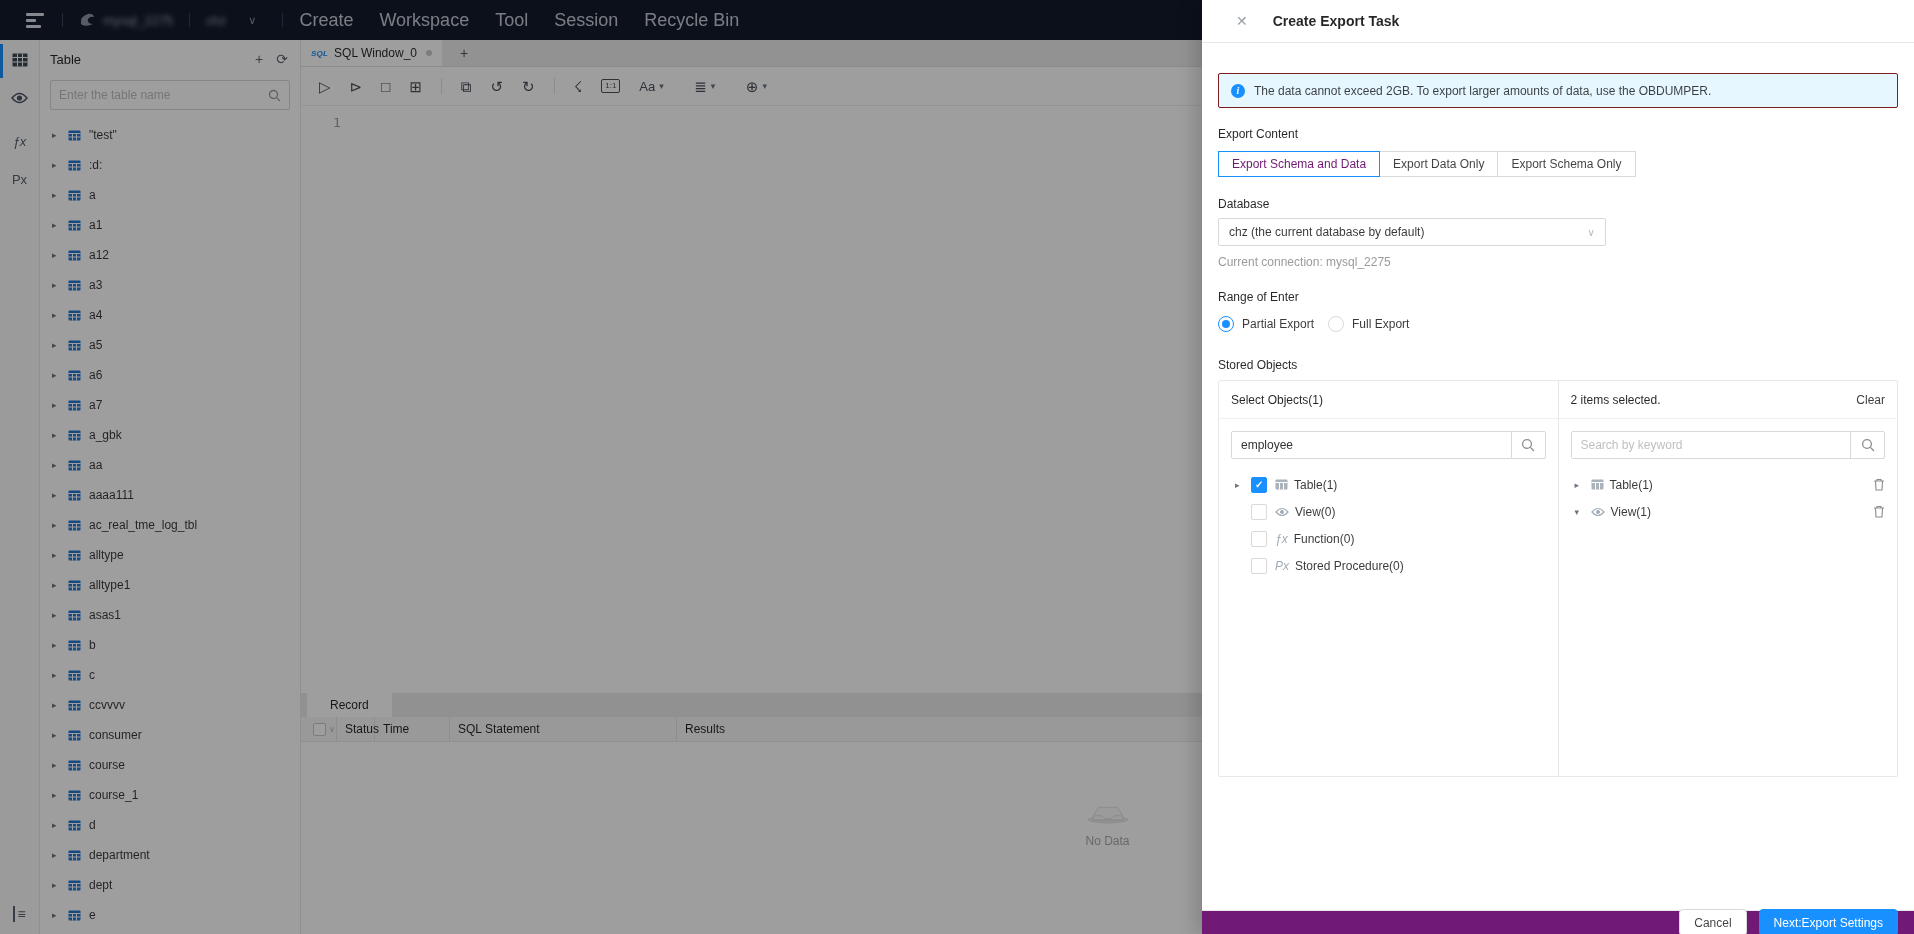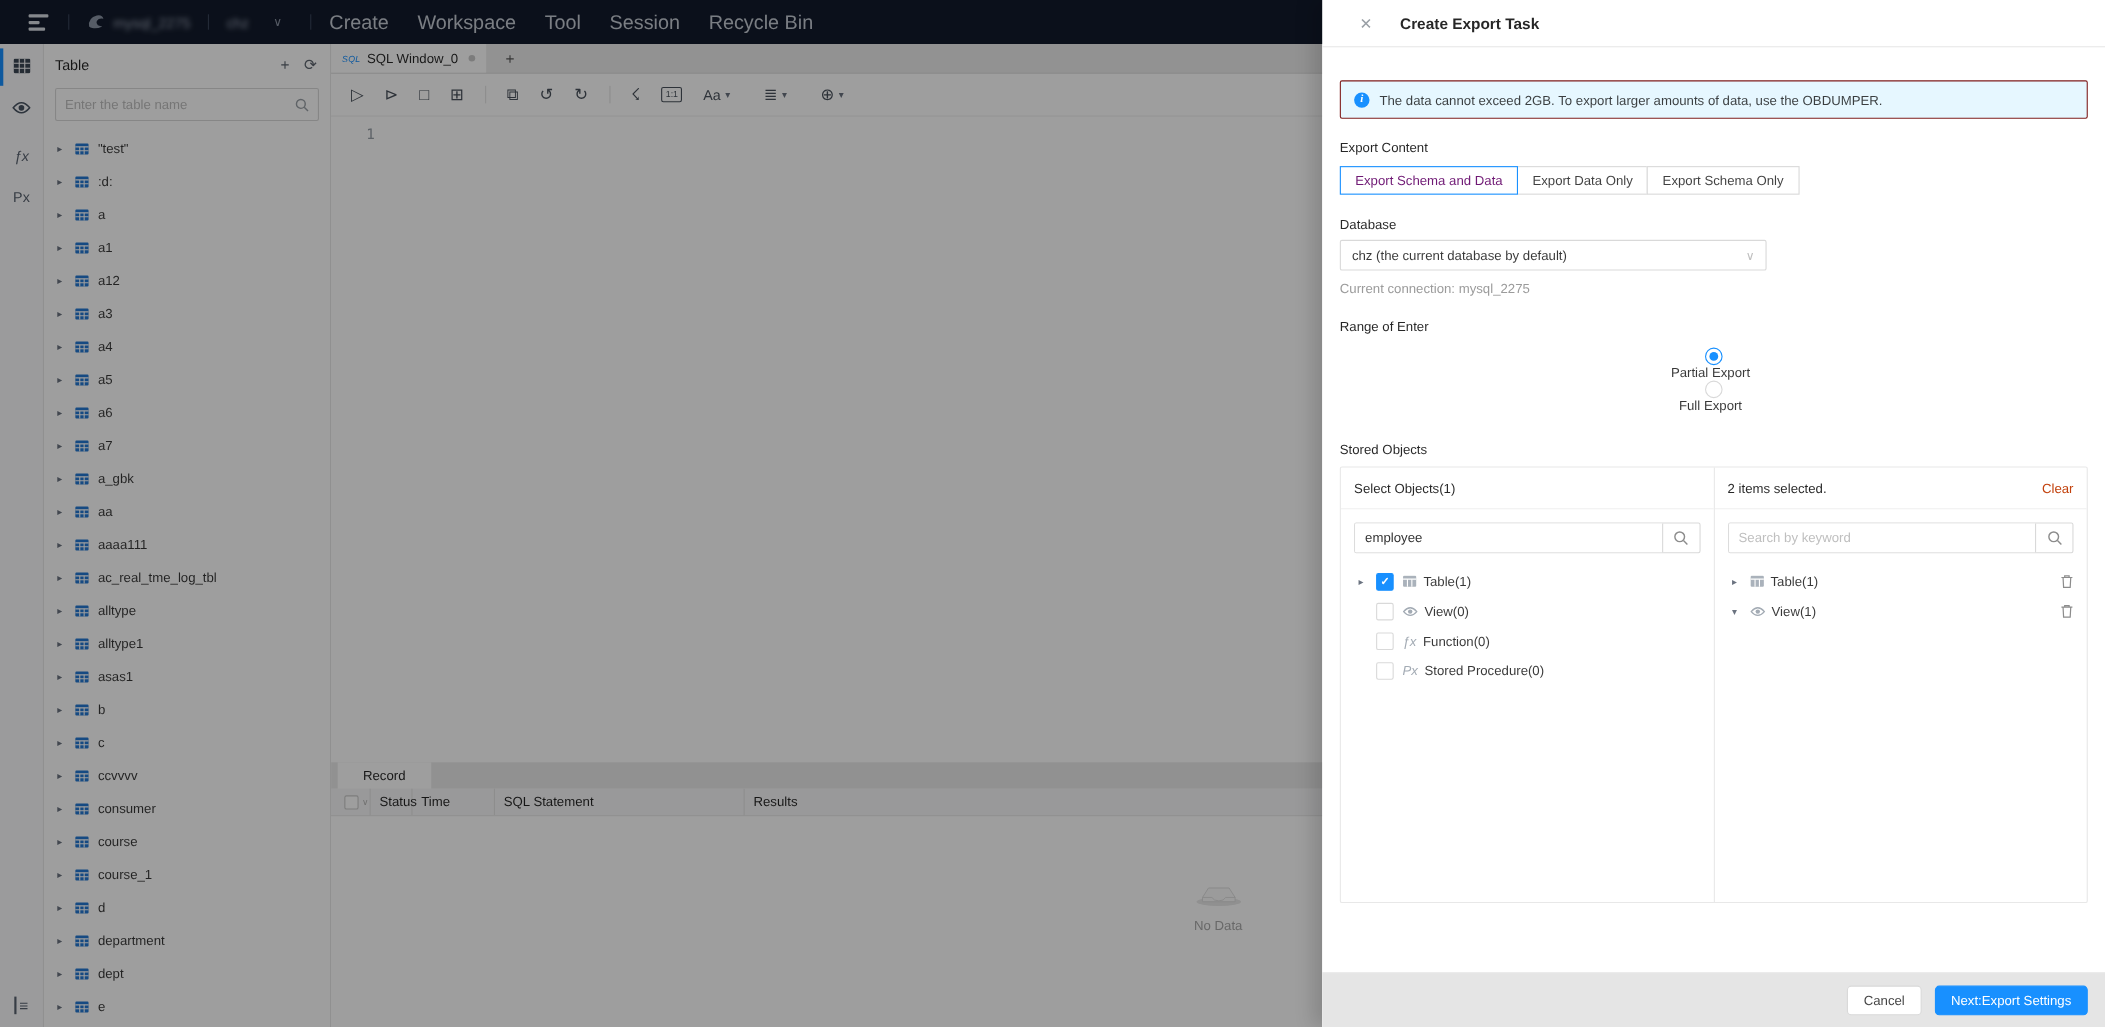--- a/index.html
+++ b/index.html
@@ -41,21 +41,21 @@
   .tree{overflow:hidden;}
   .s-row{height:30px;display:flex;align-items:center;padding-left:12px;cursor:pointer;}
   .s-caret{width:16px;font-size:9px;color:#6b7380;}
   .s-row svg{flex:0 0 auto;}
   .s-label{margin-left:8px;color:rgba(0,0,0,.78);}
 
   
   .main{position:absolute;left:301px;top:40px;right:0;bottom:0;background:#fff;z-index:1;}
   .tabbar{height:27px;background:#ececec;border-bottom:1px solid #e0e0e0;display:flex;align-items:stretch;}
   .tab{background:#fff;display:flex;align-items:center;padding:0 10px;font-size:12px;color:rgba(0,0,0,.85);}
-  .sql-badge{font-size:8px;font-weight:normal;font-style:italic;color:#1890ff;margin-right:6px;letter-spacing:.2px;}
+  .sql-badge{font-size:8px;font-weight:bold;font-style:italic;color:#1890ff;margin-right:6px;letter-spacing:.2px;}
   .tab-dot{width:6px;height:6px;border-radius:50%;background:#c9c9c9;margin-left:9px;}
   .tab-plus{display:flex;align-items:center;padding:0 18px;color:#595959;font-size:14px;cursor:pointer;}
   .toolbar{height:39px;display:flex;align-items:center;padding-left:18px;gap:19px;border-bottom:1px solid #efefef;color:#4a525c;}
   .t-icon{font-size:15px;cursor:pointer;display:flex;align-items:center;line-height:1;}
   .t-sep{width:1px;height:16px;background:#e3e3e3;}
   .t-caret{font-size:8px;color:#8c8c8c;margin-left:4px;}
   .ratio-box{border:1px solid #4a525c;border-radius:2px;font-size:8px;padding:2px 3px;}
   .t-aa{font-size:13px;}
   .editor{position:absolute;left:0;right:0;top:67px;bottom:241px;background:#fff;}
   .line-no{padding:8px 0 0 32px;color:#98a0a8;font-family:"DejaVu Sans Mono",monospace;font-size:13px;}
@@ -92,45 +92,45 @@
   .seg{display:flex;margin-bottom:20px;}
   .seg .seg-btn{height:26px;padding:0 13px;font-size:12px;background:#fff;border:1px solid #d9d9d9;color:rgba(0,0,0,.75);margin-left:-1px;position:relative;display:flex;align-items:center;cursor:pointer;font-family:inherit;}
   .seg .seg-btn:first-child{margin-left:0;}
   .seg .seg-btn.sel{border-color:#1890ff;color:#701a75;z-index:2;}
   .mb7{margin-bottom:7px;}
   .select{width:388px;height:28px;border:1px solid #d9d9d9;border-radius:2px;display:flex;align-items:center;padding:0 10px;margin-bottom:9px;cursor:pointer;background:#fff;}
   .select .val{flex:1;color:rgba(0,0,0,.78);}
   .select .chev{color:#bfbfbf;font-size:11px;}
   .hint{color:#9b9b9b;margin-bottom:21px;}
   .mb12{margin-bottom:12px;}
-  .radios{display:flex;align-items:center;margin-bottom:26px;flex-direction:column;}
+  .radios{display:flex;align-items:center;margin-bottom:26px;}
   .radio{width:16px;height:16px;border-radius:50%;border:1px solid #d9d9d9;background:#fff;position:relative;flex:0 0 auto;cursor:pointer;}
   .radio.sel{border-color:#1890ff;}
   .radio.sel::after{content:"";position:absolute;left:3px;top:3px;width:8px;height:8px;border-radius:50%;background:#1890ff;}
   .radio-label{margin:0 14px 0 8px;color:rgba(0,0,0,.78);}
   .mb8{margin-bottom:8px;}
   .panels{height:397px;border:1px solid #e8e8e8;border-radius:2px;display:flex;}
   .panel{flex:1;min-width:0;display:flex;flex-direction:column;}
   .panel.pl{border-right:1px solid #e8e8e8;}
   .p-header{height:38px;flex:0 0 auto;display:flex;align-items:center;padding:0 12px;border-bottom:1px solid #f0f0f0;color:rgba(0,0,0,.85);}
-  .clear-link{margin-left:auto;color:#c2410c;cursor:pointer;}
+  .clear-link{margin-left:auto;color:#404040;cursor:pointer;}
   .p-search{margin:12px;height:28px;border:1px solid #d9d9d9;border-radius:2px;display:flex;align-items:stretch;flex:0 0 auto;}
   .p-search input{flex:1;border:0;outline:none;padding:0 9px;font-size:12px;font-family:inherit;color:#333;min-width:0;}
   .p-search input::placeholder{color:#bfbfbf;}
   .p-search .s-btn{width:34px;border-left:1px solid #d9d9d9;display:flex;align-items:center;justify-content:center;cursor:pointer;}
   .t-row{height:27px;display:flex;align-items:center;padding:0 12px;color:rgba(0,0,0,.78);}
   .t-caret{width:16px;flex:0 0 auto;font-size:9px;color:#6b7380;cursor:pointer;}
   .cb{width:16px;height:16px;border:1px solid #d9d9d9;border-radius:2px;background:#fff;flex:0 0 auto;margin-right:8px;position:relative;cursor:pointer;}
   .cb.checked{background:#1890ff;border-color:#1890ff;}
   .cb.checked::after{content:"✓";position:absolute;left:3px;top:1px;color:#fff;font-size:10px;font-weight:bold;}
   .t-icon-slot{margin-right:6px;display:flex;align-items:center;}
   .fx-glyph{font-size:12px;font-style:italic;color:#a3abb4;}
   .trash{margin-left:auto;cursor:pointer;display:flex;align-items:center;}
   .child-indent{width:62px;flex:0 0 auto;}
-  .d-footer{position:absolute;left:0;right:0;bottom:0;height:50px;background:#e5e5e5;border-top:1px solid #e8e8e8;display:flex;align-items:center;justify-content:flex-end;gap:12px;padding:0 16px;}
+  .d-footer{position:absolute;left:0;right:0;bottom:0;height:24px;background:#701a75;border-top:1px solid #e8e8e8;display:flex;align-items:center;justify-content:flex-end;gap:12px;padding:0 16px;}
   .btn{height:27px;padding:0 14px;font-size:12px;border-radius:4px;display:flex;align-items:center;cursor:pointer;font-family:inherit;}
   .btn.default{background:#fff;border:1px solid #d9d9d9;color:rgba(0,0,0,.75);}
   .btn.primary{background:#1890ff;border:1px solid #1890ff;color:#fff;}
 </style>
 </head>
 <body>
 
 <div class="topbar">
   <div class="burger">
       <i></i>

